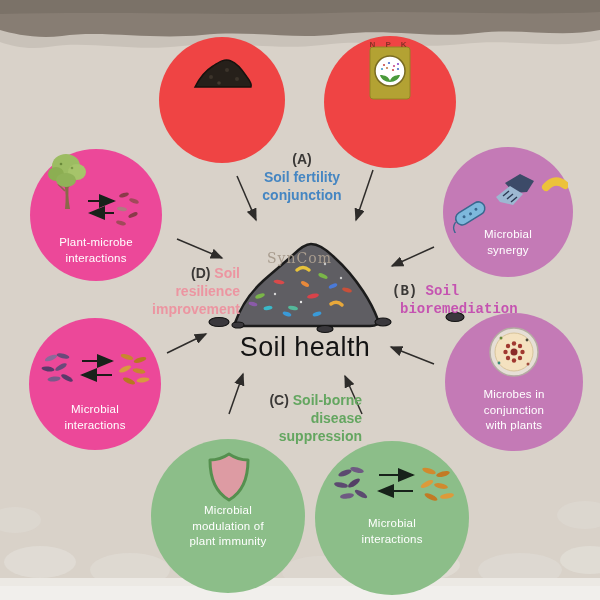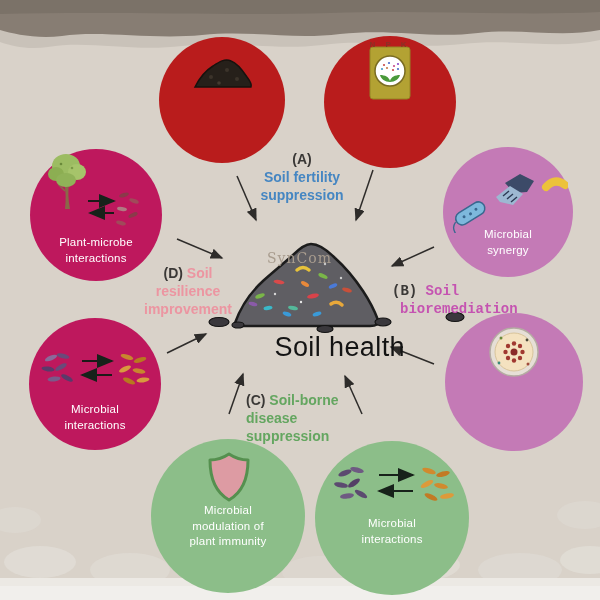--- a/index.html
+++ b/index.html
@@ -10,33 +10,33 @@
   }
   .layer{position:absolute; left:0; top:0; pointer-events:none;}
   
   .bubble{position:absolute; border-radius:50%;}
   .bubble .bubble-label{
     position:absolute; left:0; width:100%; text-align:center;
     color:#ffffff; font-size:11.5px; line-height:1.35; white-space:pre-line;
     letter-spacing:.2px;
   }
   .bubble svg{position:absolute;}
-  .blue{background:#b91c1c;}
+  .blue{background:#ef4444;}
   .magenta{background:#c47ab6;}
-  .pink{background:#be185d;}
+  .pink{background:#ec4899;}
   .green{background:#8cbe89;}
   
   .cat{position:absolute; font-size:14px; font-weight:bold; line-height:1.3;}
   .cat .pfx{color:#3a3836;}
   .cat-a{color:#4586c2; text-align:center;}
   .cat-b{color:#c553b1; padding-left:8px; text-indent:-8px;font-family:Liberation Mono, monospace;}
-  .cat-c{color:#64a660; text-align:left;}
-  .cat-d{color:#ec95a1; text-align:center;}
+  .cat-c{color:#64a660; text-align:right;}
+  .cat-d{color:#ec95a1; text-align:right;}
   .soil-health{
-    position:absolute; left:205px; top:332px; width:200px; text-align:right;
+    position:absolute; left:205px; top:332px; width:200px; text-align:center;
     font-size:27px; color:#131313; letter-spacing:.4px;
   }
 </style>
 </head>
 <body>
 
 <div id="stage">
 
   <svg width="0" height="0" style="position:absolute">
     <defs>
@@ -138,20 +138,23 @@
           <circle cx="20" cy="32" r="2.2"></circle>
         <circle cx="17.5" cy="26" r="2.2"></circle>
           <circle cx="20" cy="20" r="2.2"></circle>
       </g>
       <circle cx="26" cy="26" r="3.5" fill="#8a2a28"></circle>
       <circle cx="13" cy="12" r="1.5" fill="#6a8a3a"></circle>
         <circle cx="39" cy="14" r="1.4" fill="#4a4a3a"></circle>
       <circle cx="11" cy="37" r="1.4" fill="#3a8a7a"></circle>
         <circle cx="40" cy="38" r="1.5" fill="#a04a3a"></circle>
     </svg>
+    <div class="bubble-label" style="top:74px">Microbes in
+conjunction
+with plants</div>
   </div>
 
   <div class="bubble green" style="left:315px;top:441px;width:154px;height:154px">
     <svg width="134" height="50" style="left:12px;top:20px">
       <g fill="#5c4a70">
         <ellipse cx="18" cy="12" rx="7" ry="2.6" transform="rotate(-20 18 12)"></ellipse>
         <ellipse cx="30" cy="9" rx="7" ry="2.6" transform="rotate(15 30 9)" fill="#6e5a82"></ellipse>
         <ellipse cx="14" cy="24" rx="7" ry="2.6" transform="rotate(10 14 24)"></ellipse>
         <ellipse cx="27" cy="22" rx="7" ry="2.6" transform="rotate(-35 27 22)" fill="#544066"></ellipse>
         <ellipse cx="20" cy="35" rx="7" ry="2.6" transform="rotate(-8 20 35)" fill="#6e5a82"></ellipse>
@@ -259,21 +262,21 @@
       <ellipse cx="120" cy="95" rx="8" ry="3.5"></ellipse>
       <ellipse cx="178" cy="88" rx="8" ry="4"></ellipse>
       <ellipse cx="250" cy="83" rx="9" ry="4.5"></ellipse>
     </g>
   </svg>
 
   <div class="soil-health">Soil health</div>
 
   <div class="cat cat-a" style="left:238px;top:150px;width:128px">
     <span class="pfx" style="display:block">(A)</span>
-    <span>Soil fertility suppression</span>
+    <span>Soil fertility conjunction</span>
   </div>
 
   <div class="cat cat-b" style="left:392px;top:282px;width:112px">
     <span class="pfx">(B) </span>
     <span>Soil bioremediation</span>
   </div>
 
   <div class="cat cat-c" style="left:246px;top:391px;width:116px">
     <span class="pfx">(C) </span>
     <span>Soil-borne disease suppression</span>

